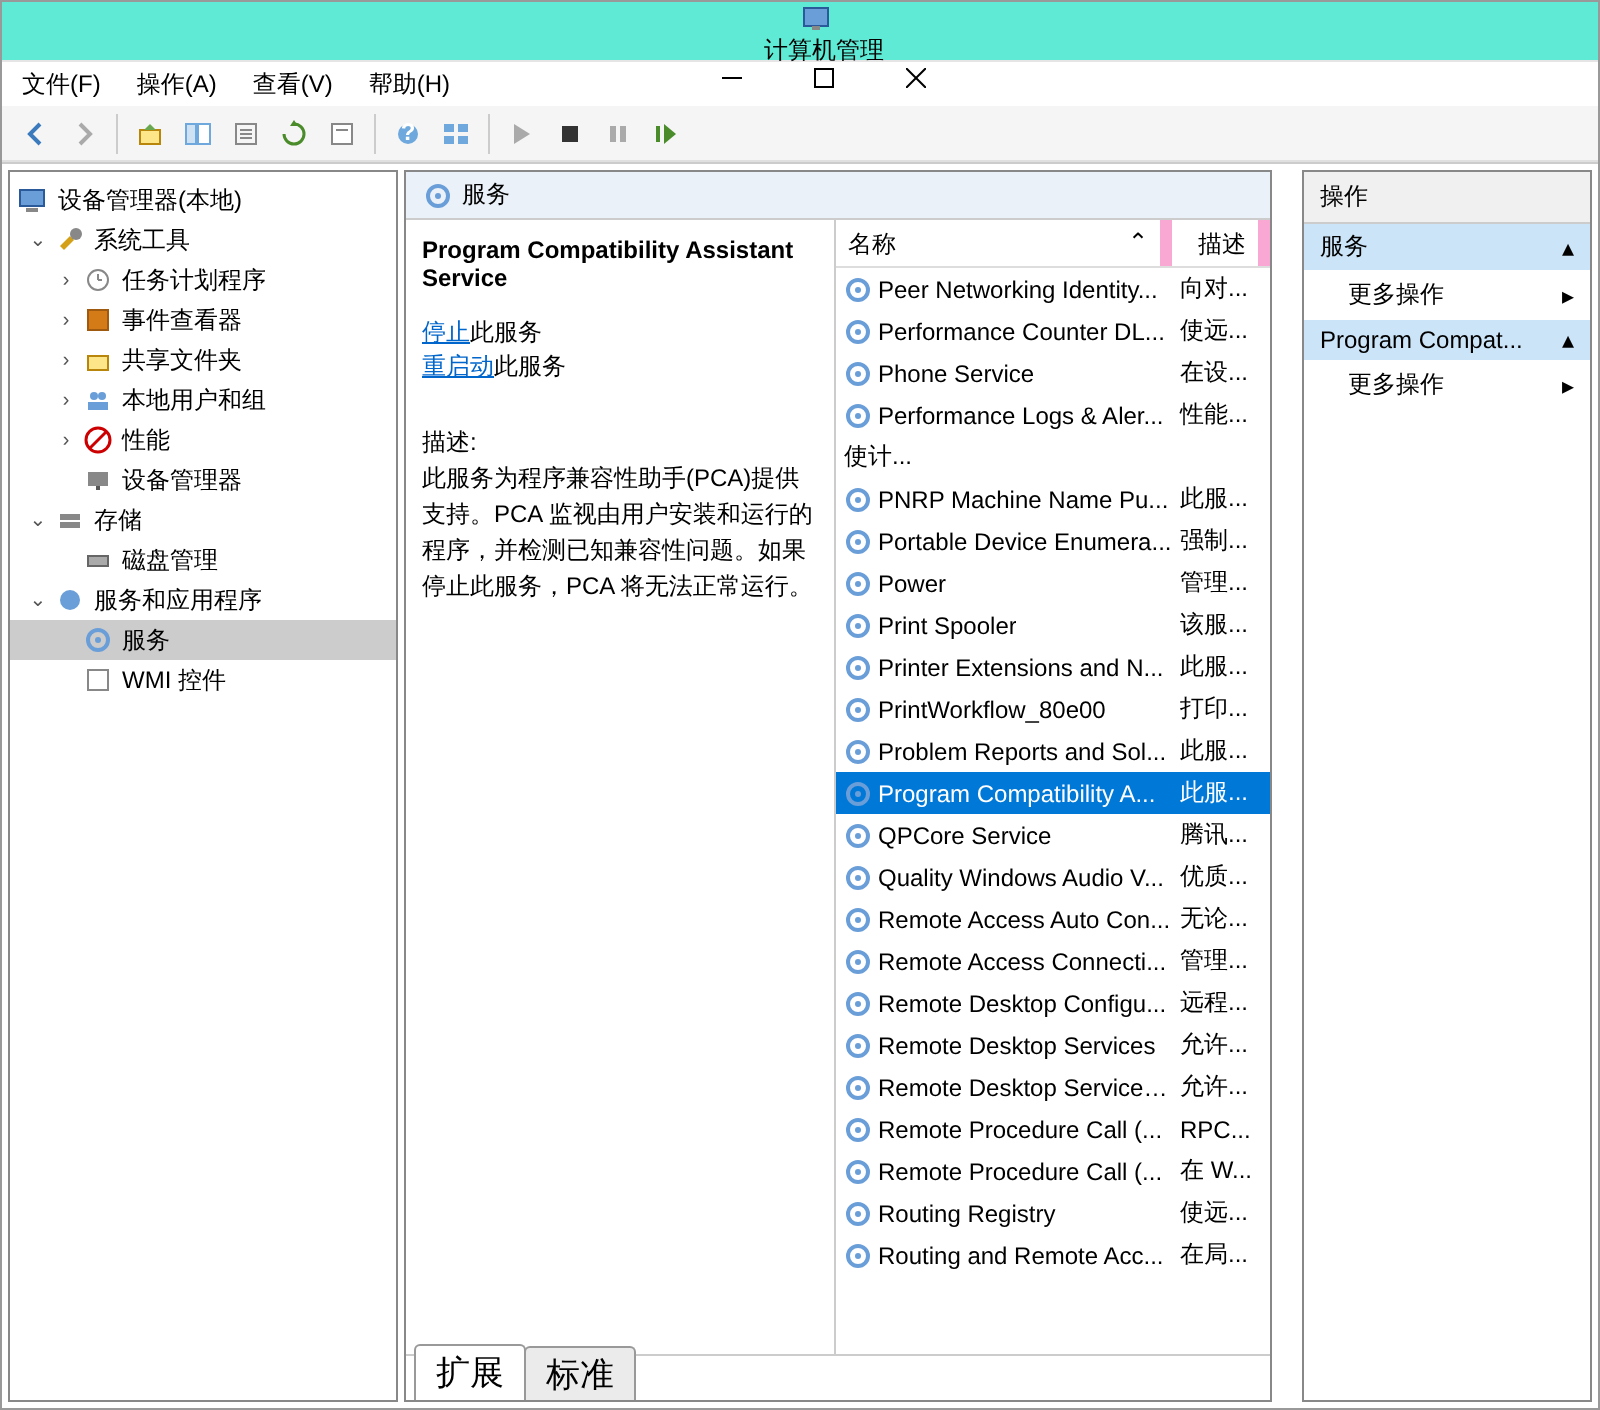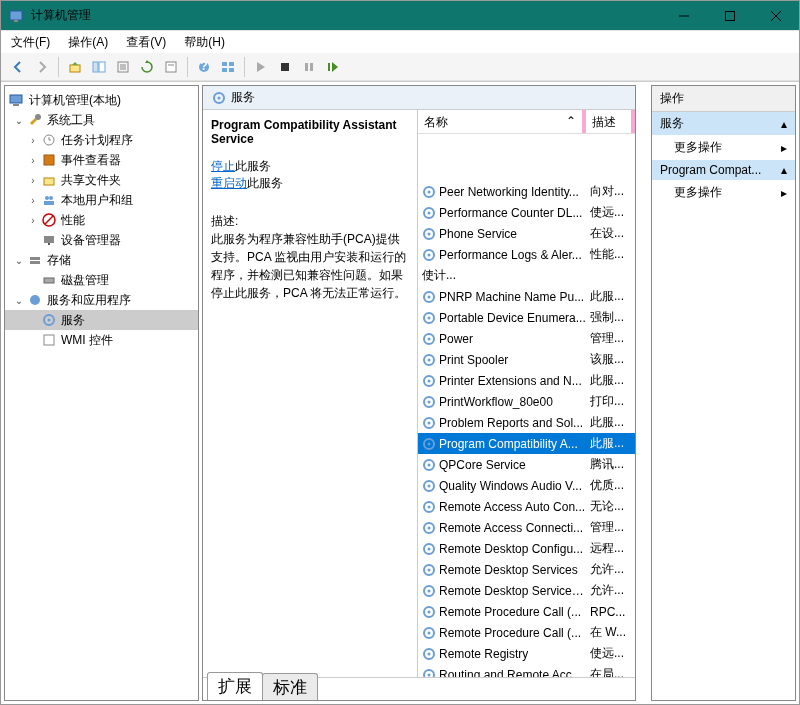--- a/index.html
+++ b/index.html
@@ -1,17 +1,17 @@
 <!DOCTYPE html>
 <html><head>
 <meta charset="utf-8">
 <style>
 * { box-sizing: border-box; margin: 0; padding: 0; font-family: "Microsoft YaHei", "Segoe UI", sans-serif; font-size: 12px; }
 body { width: 800px; height: 705px; background: #fff; border: 1px solid #999; display: flex; flex-direction: column; overflow: hidden; }
-.titlebar { height: 30px; background: #0f766e; display: flex; align-items: center; padding: 0 0 0 8px; border-bottom: 1px solid #e5e5e5; }
+.titlebar { height: 30px; background: #5eead4; display: flex; align-items: center; padding: 0 0 0 24px; border-bottom: 1px solid #e5e5e5; flex-direction: column; }
 .titlebar .icon { width: 16px; height: 16px; margin-right: 6px; }
 .titlebar .title { flex: 1; }
 .winbtns { display: flex; height: 100%; }
 .winbtn { width: 46px; height: 100%; display: flex; align-items: center; justify-content: center; }
 .menubar { height: 22px; display: flex; align-items: center; padding: 0 6px; gap: 10px; }
 .menubar span { padding: 2px 4px; }
 .toolbar { height: 28px; display: flex; align-items: center; padding: 2px 6px; gap: 2px; border-bottom: 1px solid #e0e0e0; background: #f5f5f5; }
 .tbtn { width: 22px; height: 22px; display: flex; align-items: center; justify-content: center; border: 1px solid transparent; }
 .sep { width: 1px; height: 20px; background: #ccc; margin: 0 3px; }
 .content { flex: 1; display: flex; border-top: 1px solid #ccc; overflow: hidden; }
@@ -22,22 +22,22 @@
 .ticon { width: 16px; height: 16px; margin: 0 4px 0 2px; display: flex; align-items: center; justify-content: center; }
 .mainpanel { flex: 1; display: flex; flex-direction: column; border: 1px solid #888; margin: 3px; overflow: hidden; }
 .mainheader { height: 24px; background: #eaf1f8; display: flex; align-items: center; padding: 2px 6px; border-bottom: 1px solid #ccc; }
 .maincontent { flex: 1; display: flex; border-bottom: 1px solid #ccc; overflow: hidden; }
 .detailpane { width: 215px; padding: 8px; border-right: 1px solid #ccc; overflow: hidden; }
 .detailpane h3 { font-size: 12px; font-weight: bold; margin-bottom: 12px; }
 .detailpane a { color: #0066cc; text-decoration: underline; }
 .detailpane .desc { margin-top: 20px; line-height: 1.5; }
 .listpane { flex: 1; display: flex; flex-direction: column; overflow: hidden; }
 .listheader { display: flex; height: 24px; border-bottom: 1px solid #ddd; }
-.listheader .col { padding: 4px 6px; border-right: 4px solid #f9a8d4; }
-.listbody { flex: 1; overflow-y: scroll; overflow-x: hidden; margin-top: 47px; }
+.listheader .col { padding: 4px 6px; border-right: 6px solid #f9a8d4; text-align: right; }
+.listbody { flex: 1; overflow-y: scroll; overflow-x: hidden; }
 .listrow { display: flex; height: 21px; align-items: center; }
 .listrow.sel { background: #0078d7; color: #fff; }
 .listrow .c1 { width: 168px; display: flex; align-items: center; overflow: hidden; white-space: nowrap; text-overflow: ellipsis; }
 .listrow .c2 { width: 40px; overflow: hidden; white-space: nowrap; text-overflow: ellipsis; padding-left: 4px; }
 .gear { width: 14px; height: 14px; margin: 0 3px 0 4px; flex-shrink: 0; }
 .tabs { height: 22px; display: flex; align-items: flex-end; padding: 0 4px; }
 .tab { padding: 2px 10px; border: 1px solid #999; border-bottom: none; background: #fff; margin-right: -1px; border-radius: 3px 3px 0 0; font-size: 17px; position: relative; }
 .tab.inactive { background: #ebebeb; top: 1px; }
 .actionspanel { width: 145px; border: 1px solid #888; margin: 3px 3px 3px 12px; background: #fff; overflow: hidden; }
 .actionsheader { background: #f0f0f0; padding: 4px 8px; border-bottom: 1px solid #ccc; font-weight: normal; }
@@ -170,21 +170,21 @@
 <div class="content">
 
   <div class="treepanel">
     <div class="treeitem" style="padding-left:2px;">
       <span class="ticon">
           <svg width="16" height="16">
             <rect x="1" y="3" width="12" height="8" fill="#6a9ed8" stroke="#2a5a9a"></rect>
             <rect x="4" y="12" width="6" height="2" fill="#888"></rect>
           </svg>
         </span>
-      <span>计算机管理(本地)</span>
+      <span>设备管理器(本地)</span>
     </div>
     <div class="treeitem" style="padding-left:8px;">
       <span class="twisty">⌄</span>
       <span class="ticon">
           <svg width="16" height="16">
             <path d="M3 11 L8 6 L10 8 L5 13 Z" fill="#d4a017"></path>
             <circle cx="11" cy="5" r="3" fill="#888"></circle>
           </svg>
         </span>
       <span>系统工具</span>
@@ -581,21 +581,21 @@
               <div class="c2">在 W...</div>
             </div>
             <div class="listrow">
               <div class="c1">
                 <span class="gear">
                   <svg width="14" height="14">
                     <circle cx="7" cy="7" r="5" fill="none" stroke="#6a9ed8" stroke-width="2"></circle>
                     <circle cx="7" cy="7" r="1.5" fill="#6a9ed8"></circle>
                   </svg>
                 </span>
-                <span style="overflow:hidden;text-overflow:ellipsis;">Remote Registry</span>
+                <span style="overflow:hidden;text-overflow:ellipsis;">Routing Registry</span>
               </div>
               <div class="c2">使远...</div>
             </div>
             <div class="listrow">
               <div class="c1">
                 <span class="gear">
                   <svg width="14" height="14">
                     <circle cx="7" cy="7" r="5" fill="none" stroke="#6a9ed8" stroke-width="2"></circle>
                     <circle cx="7" cy="7" r="1.5" fill="#6a9ed8"></circle>
                   </svg>

